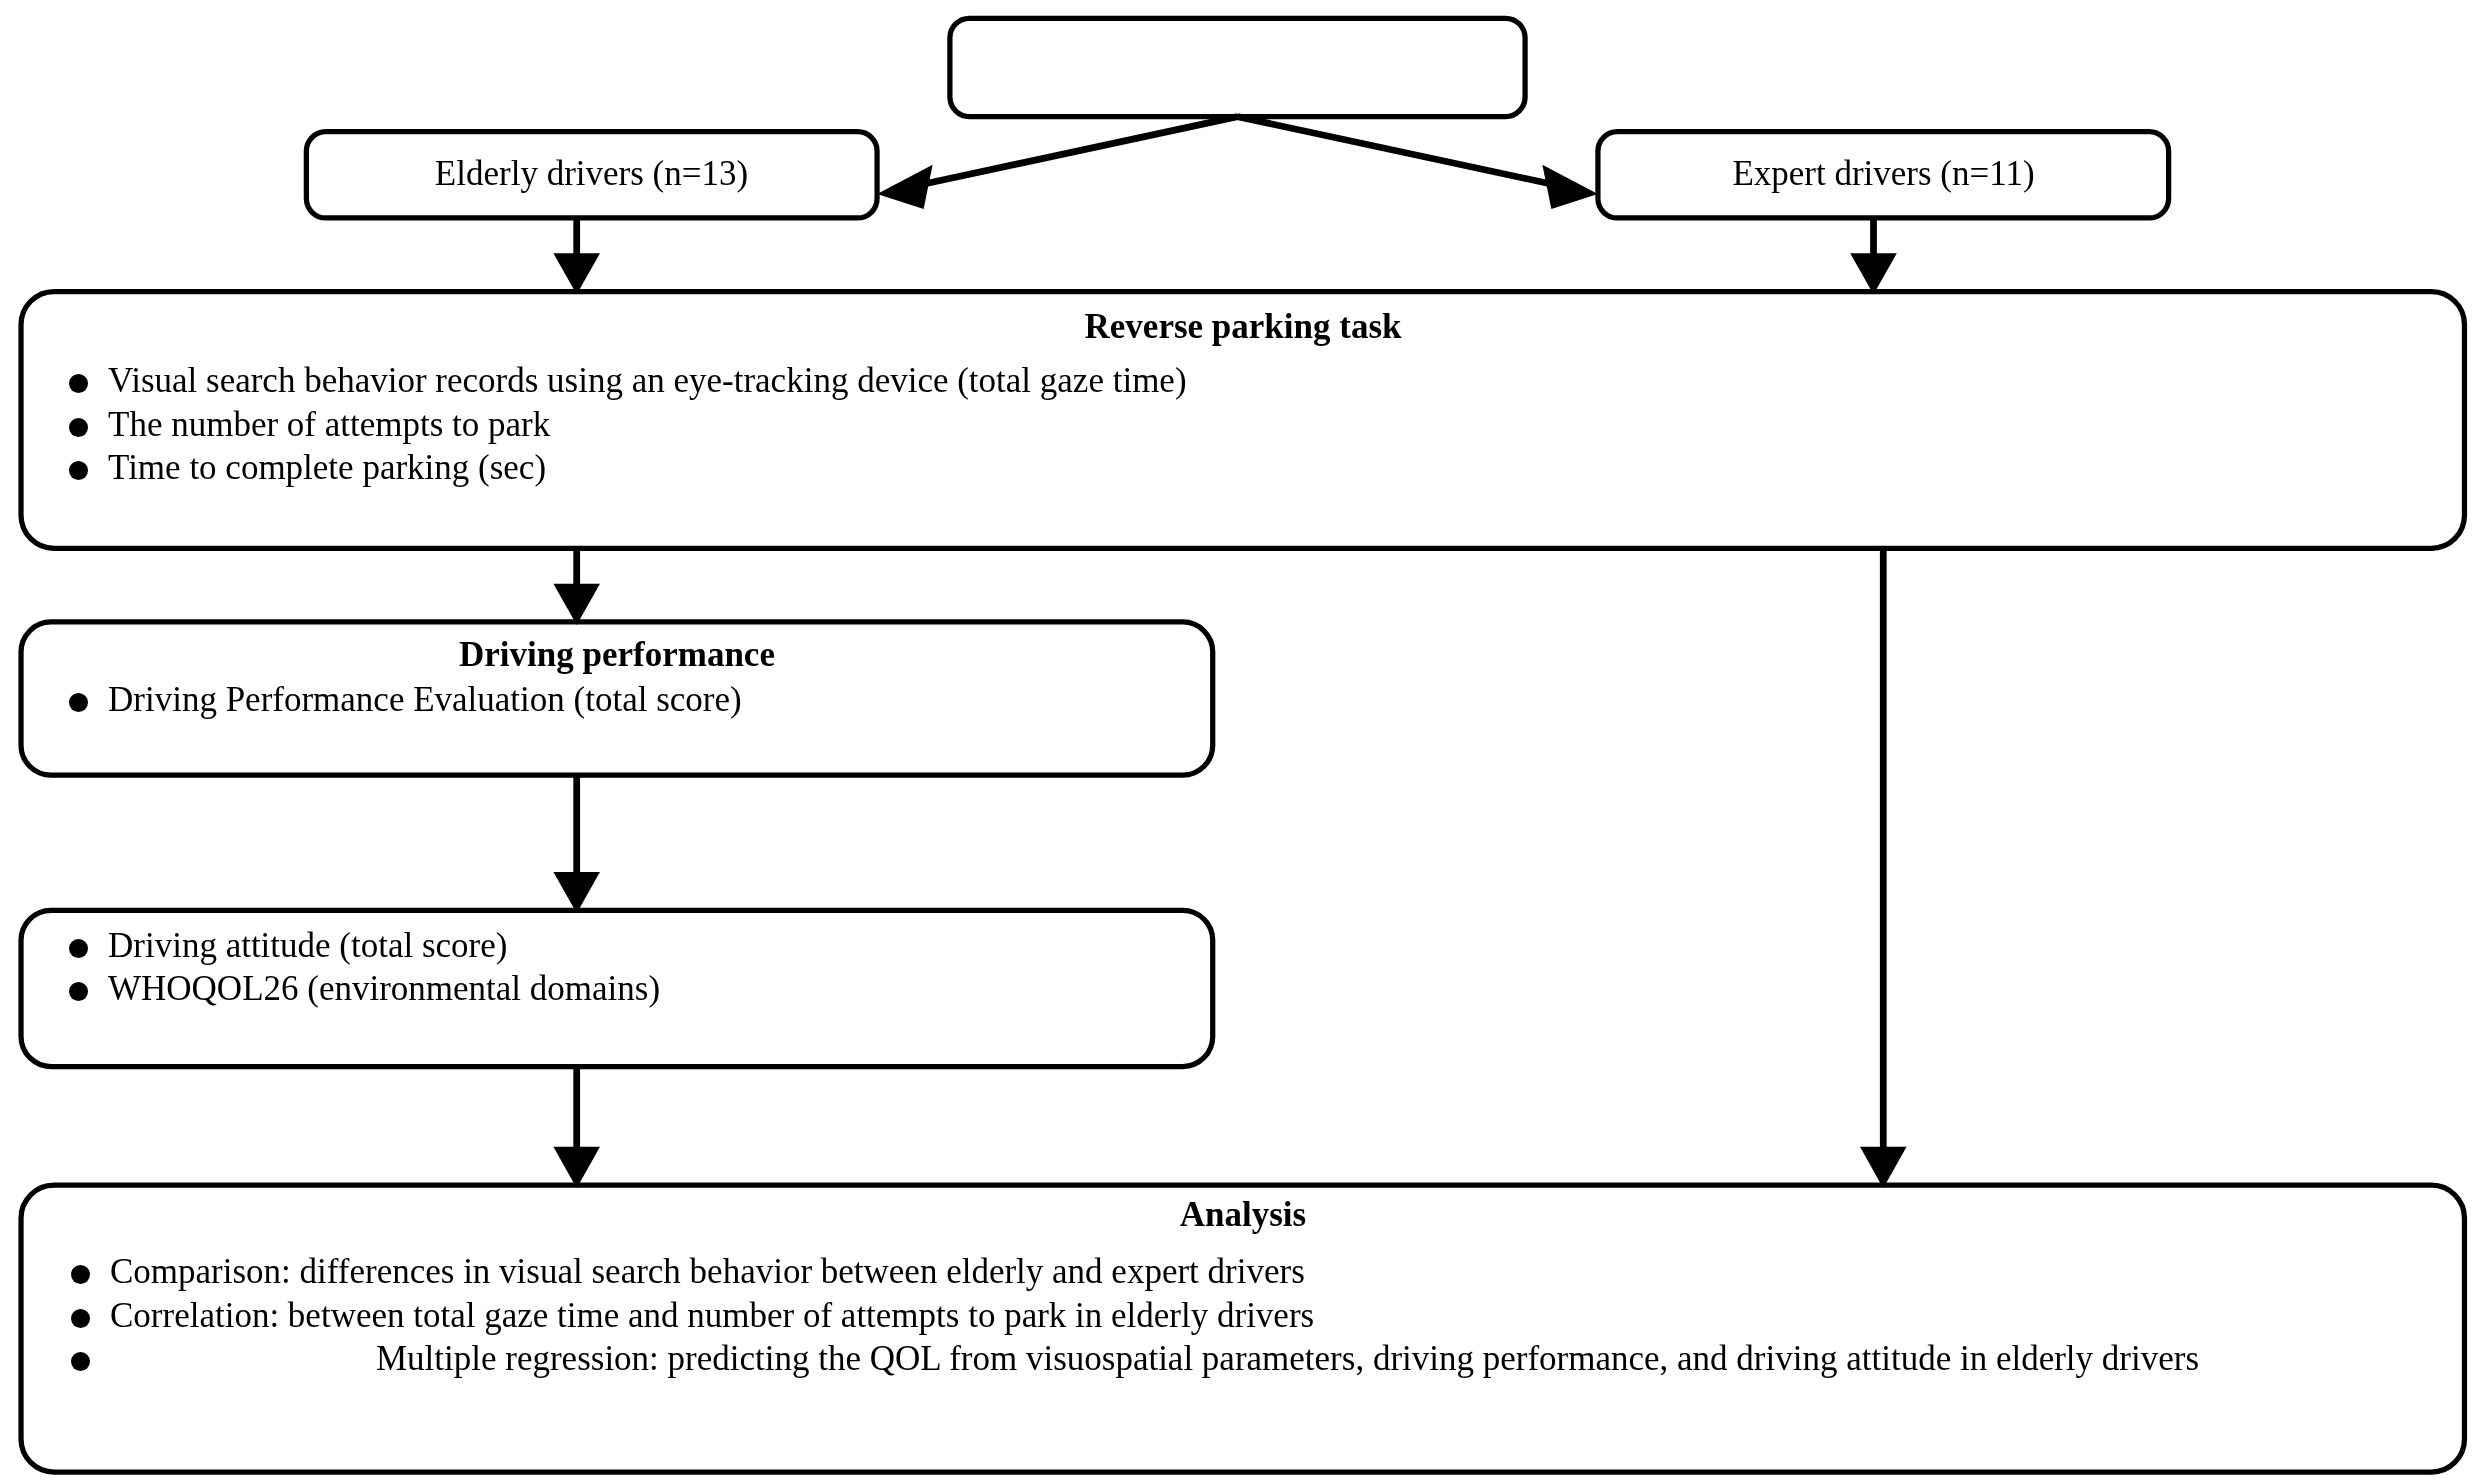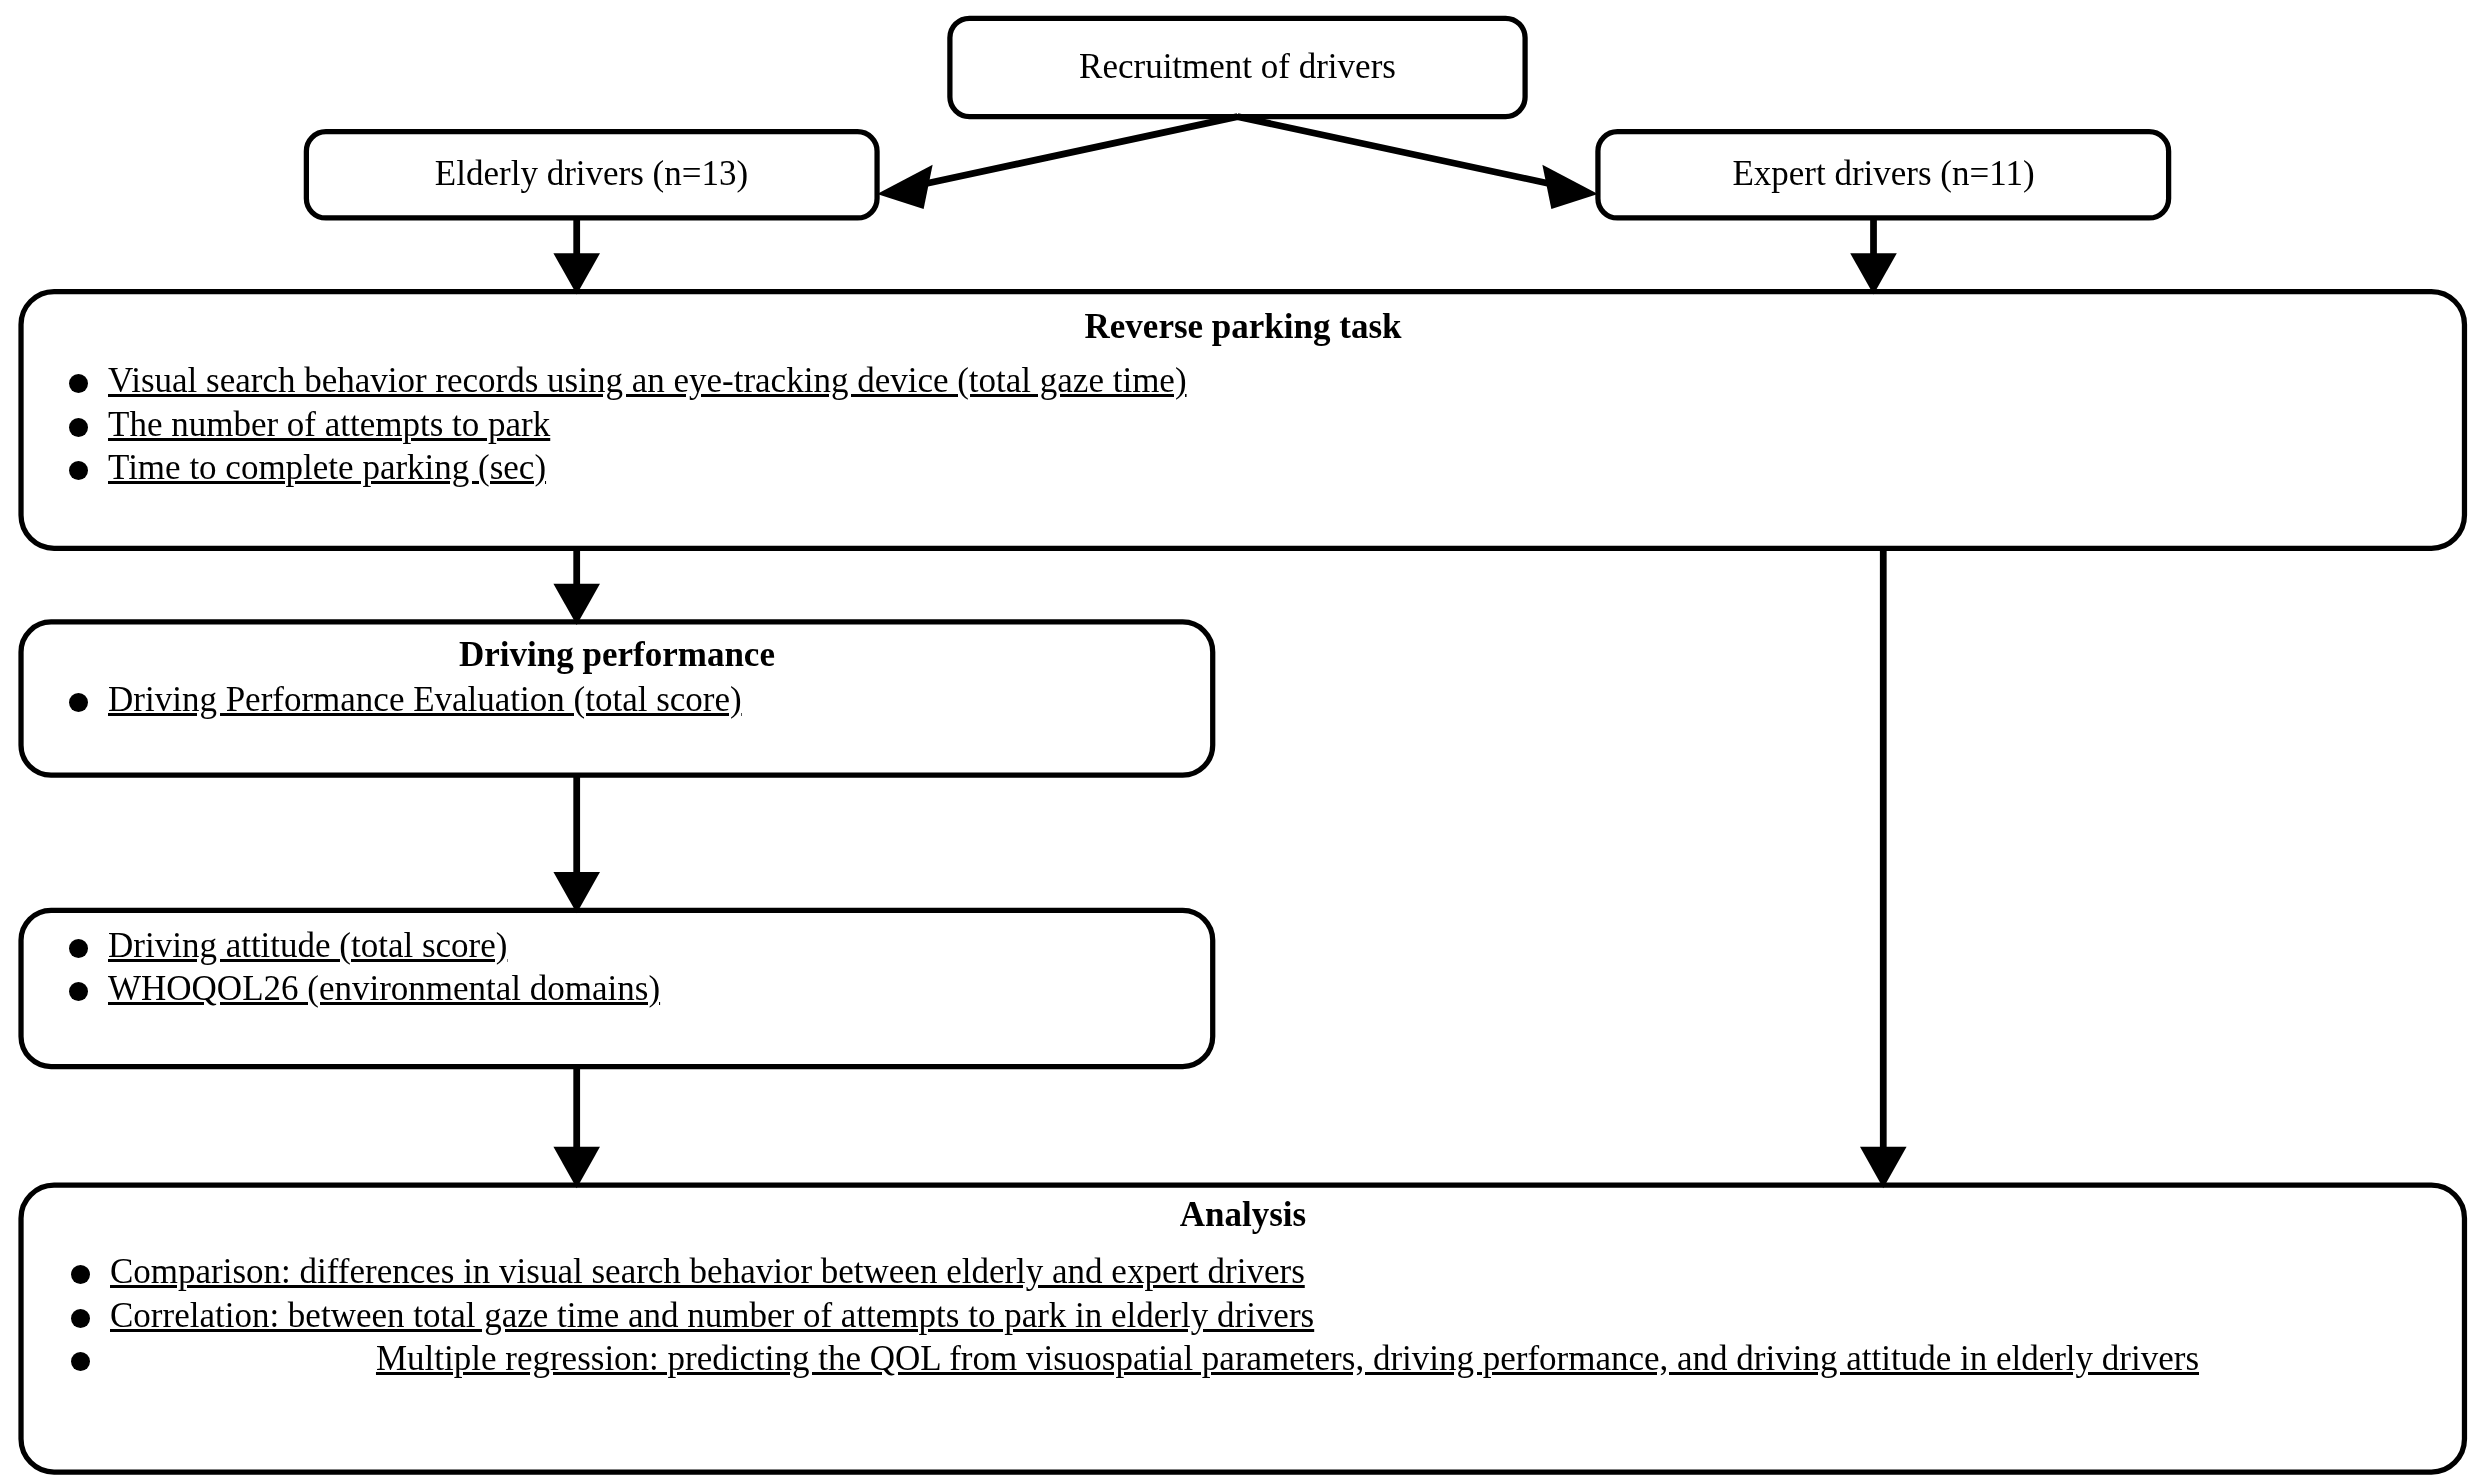--- a/index.html
+++ b/index.html
@@ -61,21 +61,20 @@
     list-style: none;
     margin: 0;
     padding: 0;
   }
   ul.bullets > li {
     position: relative;
     padding-left: 42px;
     font-size: 35px;
     line-height: 1.235;
     white-space: nowrap;
-    text-decoration: underline;
   }
   ul.bullets > li.wrap {
     white-space: normal;
   }
   ul.bullets > li::before {
     content: "";
     position: absolute;
     left: 3px;
     top: 15px;
     width: 19px;
@@ -154,23 +153,20 @@
       <line class="connector" x1="768" y1="1420" x2="768" y2="1552"></line>
       <polygon class="connector-head" points="768,1582 737,1527 799,1527"></polygon>
     </g>
 
     <g>
       <line class="connector" x1="2508" y1="730" x2="2508" y2="1552"></line>
       <polygon class="connector-head" points="2508,1582 2477,1527 2539,1527"></polygon>
     </g>
   </svg>
 
-  <div class="node-text" id="txt-recruitment">
-    <div class="node-single">Recruitment of drivers</div>
-  </div>
 
   <div class="node-text" id="txt-elderly">
     <div class="node-single">Elderly drivers (n=13)</div>
   </div>
 
   <div class="node-text" id="txt-expert">
     <div class="node-single">Expert drivers (n=11)</div>
   </div>
 
   <div class="node-text" id="txt-reverse">

